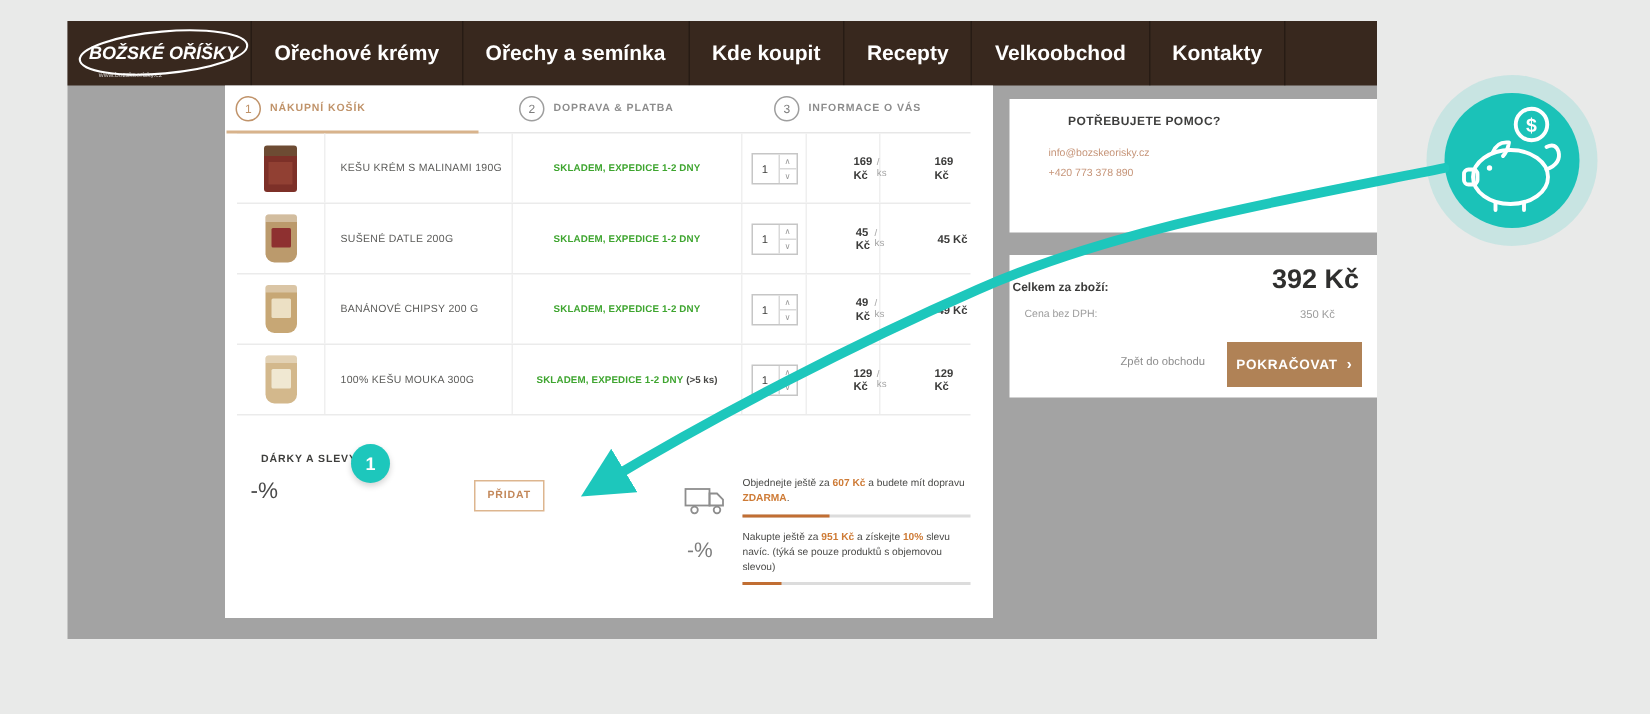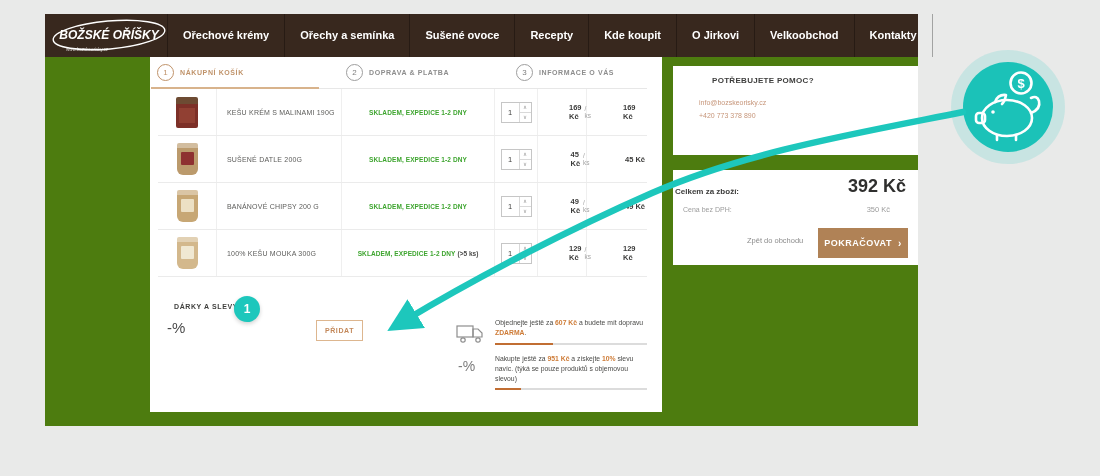--- a/index.html
+++ b/index.html
@@ -5,28 +5,28 @@
   * { margin:0; padding:0; box-sizing:border-box; }
   html,body { width:1100px; height:476px; }
   body {
     font-family:"Liberation Sans", sans-serif;
     background:#e9eae9;
     position:relative;
     overflow:hidden;
     color:#3f3f3d;
   }
   
-  .site { position:absolute; left:45px; top:14px; width:873px; height:412px; background:#4d7c0f;text-decoration:underline; }
+  .site { position:absolute; left:45px; top:14px; width:873px; height:412px; background:#a3a3a3;text-decoration:underline; }
 
   
   .header { position:absolute; left:0; top:0; width:873px; height:43px; background:#38281e; }
   .logo { position:absolute; left:4px; top:2px; width:125px; height:40px; cursor:pointer; }
   .nav { position:absolute; left:122px; top:0; right:0; height:43px; display:flex; }
   .nav-item {
-    padding:0 15px; line-height:43px; color:#ffffff; font-size:11px; font-weight:bold;
+    padding:0 15px; line-height:43px; color:#ffffff; font-size:14px; font-weight:bold;
     border-left:1px solid rgba(0,0,0,0.30); white-space:nowrap; cursor:pointer;
   }
   .nav-end { border-left:1px solid rgba(0,0,0,0.30); width:1px; }
 
   
   .cart-panel { position:absolute; left:105px; top:43px; width:512px; height:355px; background:#ffffff; }
 
   
   .step { position:absolute; top:7px; display:flex; align-items:center; gap:6px; cursor:pointer; }
   .step-1 { left:7px; } .step-2 { left:196px; } .step-3 { left:366px; }
@@ -136,24 +136,22 @@
     <div class="logo">
       <svg width="125" height="40" viewBox="0 0 125 40">
         <ellipse cx="60" cy="19" rx="56" ry="14" transform="rotate(-5 60 19)" fill="none" stroke="#ffffff" stroke-width="1.4"></ellipse>
         <text x="60" y="23" text-anchor="middle" fill="#ffffff" font-size="12" font-weight="bold" font-style="italic" font-family="Liberation Sans, sans-serif">BOŽSKÉ OŘÍŠKY</text>
         <text x="38" y="35" text-anchor="middle" fill="#ffffff" opacity="0.75" font-size="4.5" font-family="Liberation Sans, sans-serif">www.bozskeorisky.cz</text>
       </svg>
     </div>
     <div class="nav">
       <div class="nav-item">Ořechové krémy</div>
       <div class="nav-item">Ořechy a semínka</div>
-      <div class="nav-item">Sušené ovoce</div>
+      <div class="nav-item">Kde koupit</div>
       <div class="nav-item">Recepty</div>
-      <div class="nav-item">Kde koupit</div>
-      <div class="nav-item">O Jirkovi</div>
       <div class="nav-item">Velkoobchod</div>
       <div class="nav-item">Kontakty</div>
       <div class="nav-end"></div>
     </div>
   </div>
 
   <div class="cart-panel">
 
     <div class="step step-1 active">
       <div class="step-circle">1</div>

